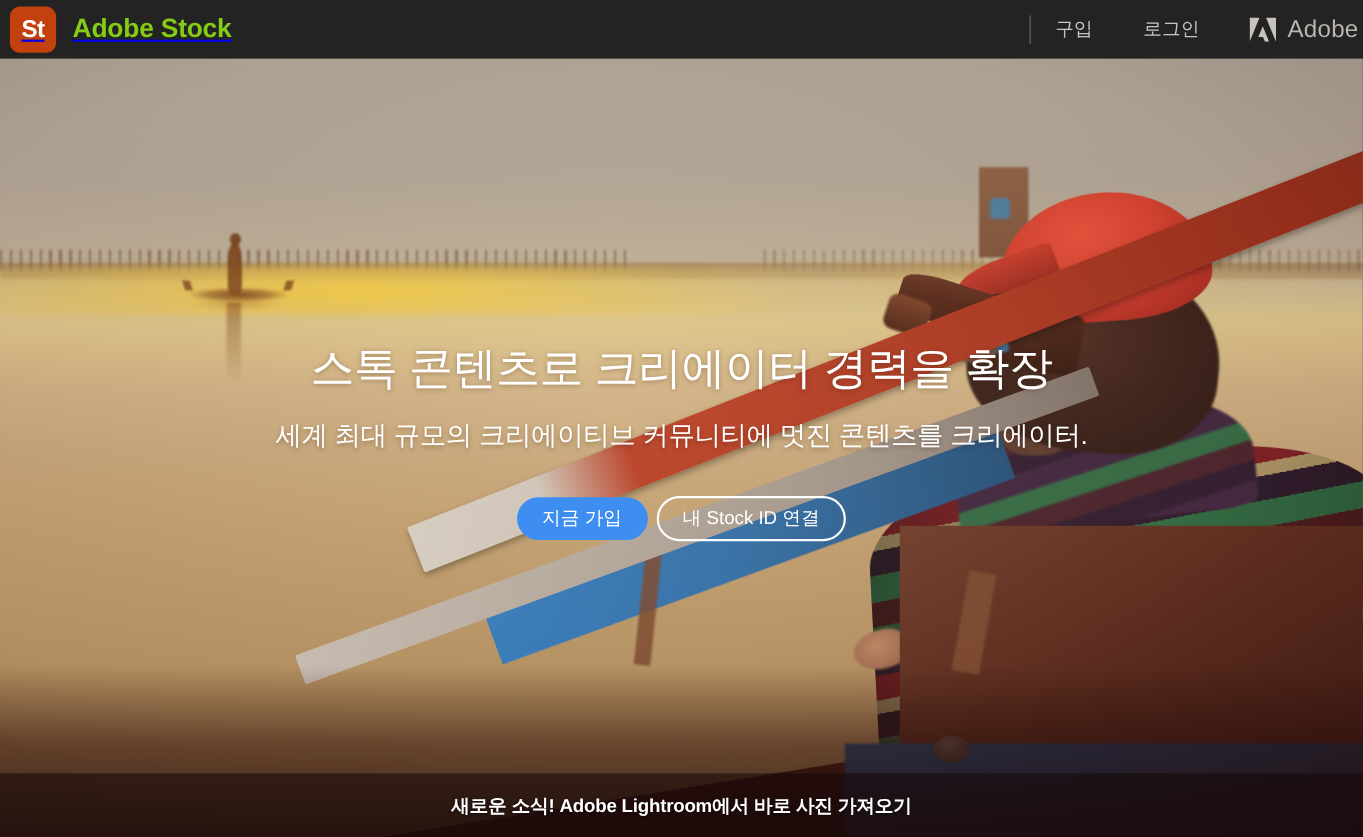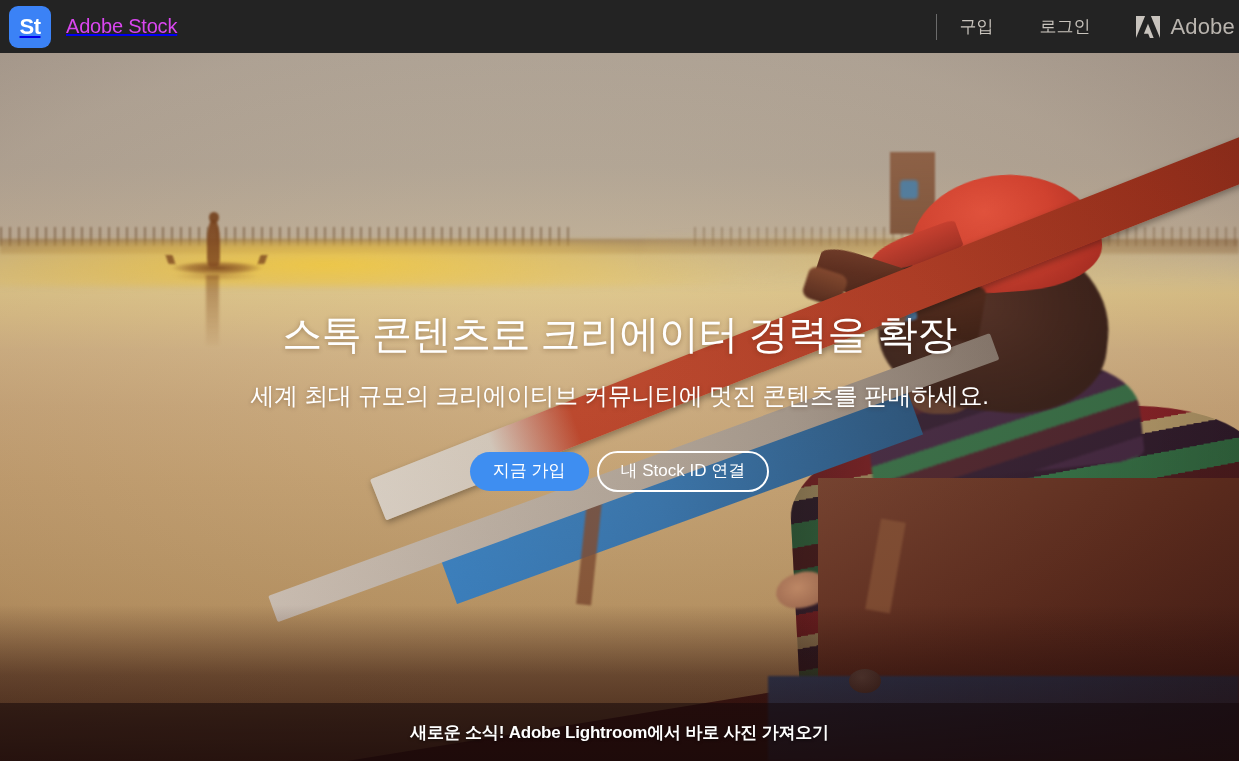--- a/index.html
+++ b/index.html
@@ -32,35 +32,35 @@
   }
   .brand {
     display: flex;
     align-items: center;
     margin-left: 9px;
   }
   .st-logo {
     width: 42px;
     height: 42px;
     border-radius: 9px;
-    background: #3b82f6;
+    background: #c2410c;
     color: #ffffff;
     display: flex;
     align-items: center;
     justify-content: center;
     font-size: 22px;
     font-weight: bold;
     letter-spacing: -0.5px;
     flex: none;
   }
   .brand-name {
     margin-left: 15px;
-    color: #d946ef;
-    font-size: 20px;
-    font-weight: normal;
+    color: #84cc16;
+    font-size: 24px;
+    font-weight: bold;
     letter-spacing: -0.2px;
     white-space: nowrap;
   }
   .topnav {
     position: absolute;
     right: 0; top: 0;
     height: 53px;
     display: flex;
     align-items: center;
   }
@@ -697,21 +697,21 @@
       <div class="plank-cross"></div>
       <div class="gunwale-lower"></div>
       <div class="gunwale"></div>
       <div class="rivet"></div>
       <div class="hull-shadow"></div>
       <div class="grade"></div>
     </div>
 
     <div class="hero-copy">
       <div class="hero-title">스톡 콘텐츠로 크리에이터 경력을 확장</div>
-      <div class="hero-sub">세계 최대 규모의 크리에이티브 커뮤니티에 멋진 콘텐츠를 판매하세요.</div>
+      <div class="hero-sub">세계 최대 규모의 크리에이티브 커뮤니티에 멋진 콘텐츠를 크리에이터.</div>
       <div class="cta-row">
         <button class="btn-primary">지금 가입</button>
         <button class="btn-outline">내 Stock ID 연결</button>
       </div>
     </div>
 
     <div class="bottom-band">
       <span class="bottom-band-text">새로운 소식! Adobe Lightroom에서 바로 사진 가져오기</span>
     </div>
   </div>

